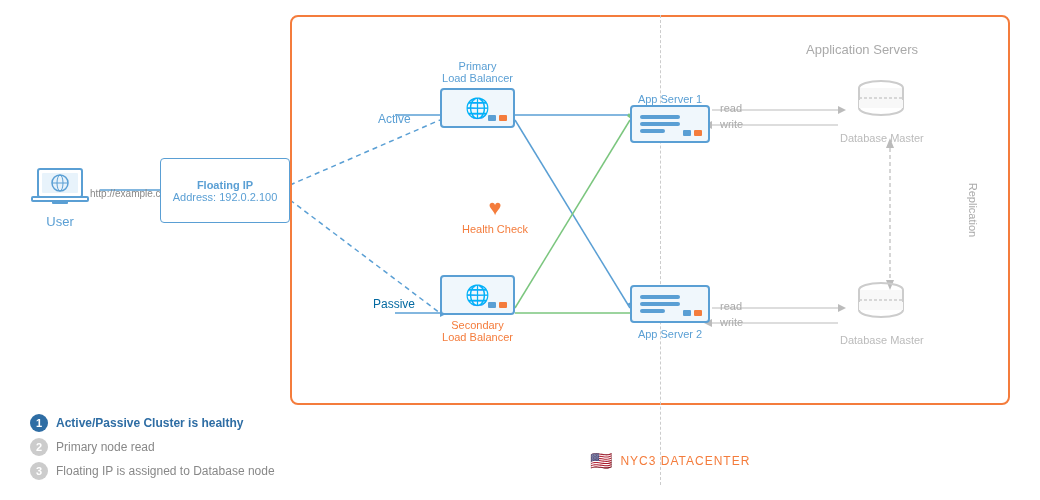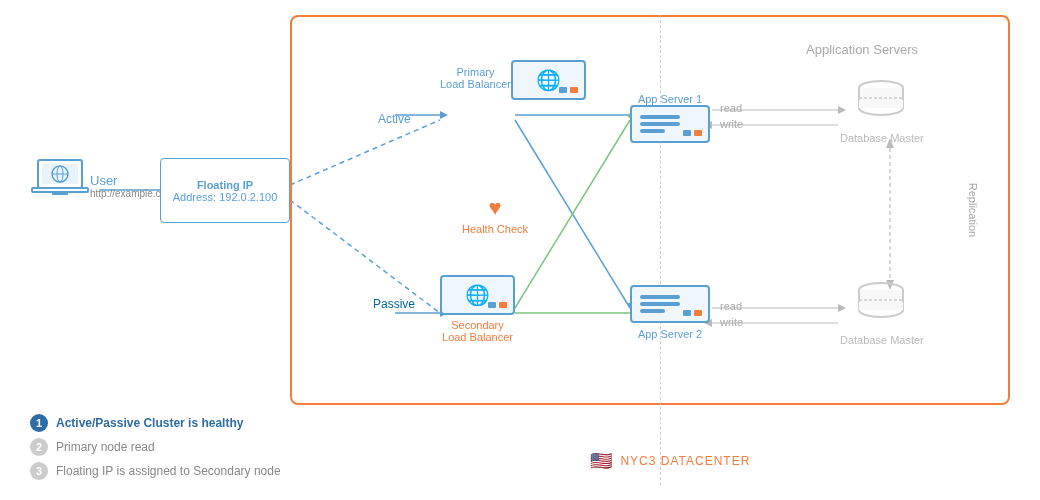--- a/index.html
+++ b/index.html
@@ -48,23 +48,24 @@
       position: absolute;
       left: 660px;
       top: 15px;
       bottom: 15px;
       border-left: 1.5px dashed #ccc;
     }
 
     
     .user-section {
       position: absolute;
-      top: 156px;
+      top: 165px;
       left: 30px;
       display: flex;
+      flex-direction: column;
       align-items: center;
     }
 
     .laptop-icon {
       width: 60px;
       height: 45px;
     }
 
     .user-label {
       font-size: 13px;
@@ -117,22 +118,21 @@
       height: 500px;
       pointer-events: none;
     }
 
     
     .lb-primary {
       position: absolute;
       top: 60px;
       left: 440px;
       display: flex;
-      flex-direction: row;
-      align-items: center;
+      flex-direction: column;
     }
 
     .lb-secondary {
       position: absolute;
       top: 275px;
       left: 440px;
       display: flex;
       flex-direction: column;
       align-items: center;
     }
@@ -543,15 +543,15 @@
   <div class="legend-item active-item">
     <div class="legend-badge badge-blue">1</div>
     <span>Active/Passive Cluster is healthy</span>
   </div>
   <div class="legend-item">
     <div class="legend-badge badge-gray">2</div>
     <span>Primary node read</span>
   </div>
   <div class="legend-item">
     <div class="legend-badge badge-gray">3</div>
-    <span>Floating IP is assigned to Secondary node</span>
+    <span>Floating IP is assigned to Database node</span>
   </div>
 </div>
 
 </body></html>

